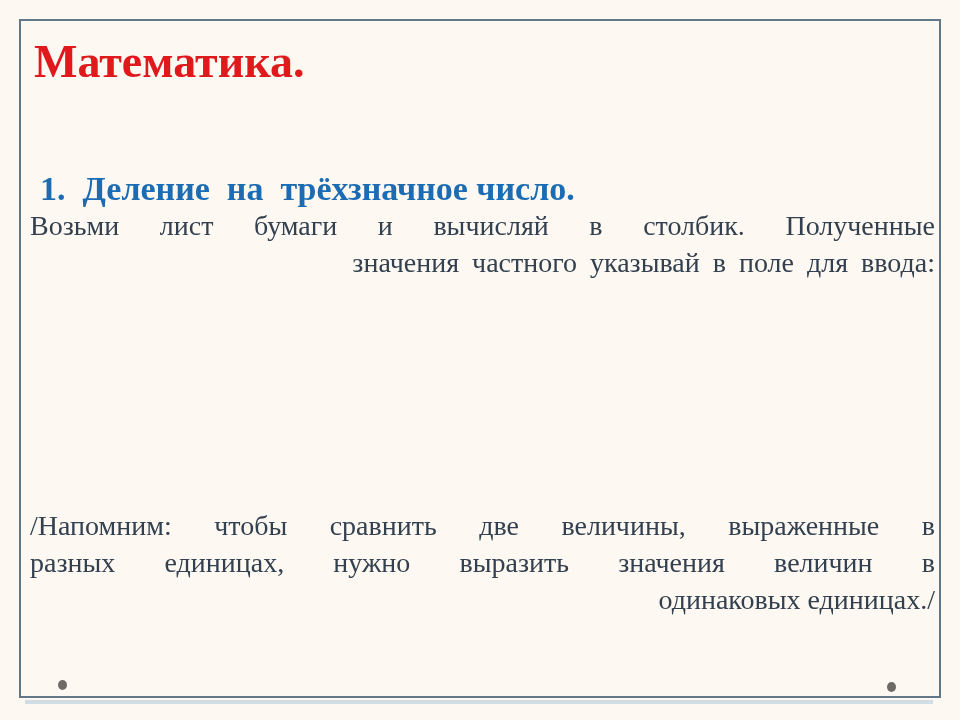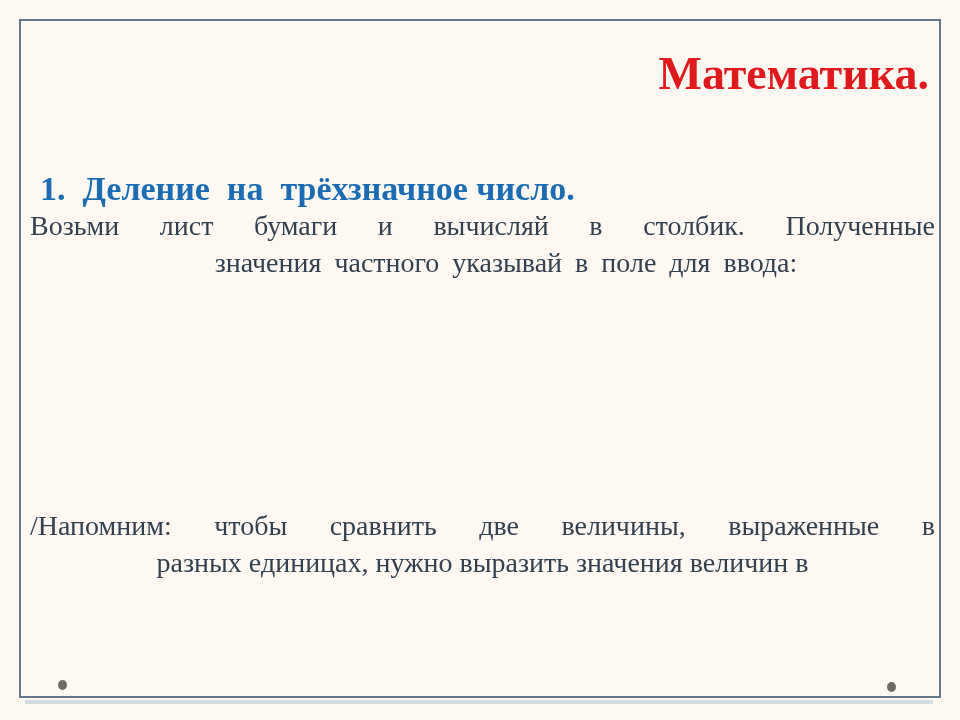--- a/index.html
+++ b/index.html
@@ -27,22 +27,22 @@
     top: 700px;
     width: 908px;
     height: 4px;
     background: var(--shadow, #d2dce3);
   }
   .title {
     position: absolute;
     left: 30px;
     right: 15px;
     top: 30px;
-    margin: 16px;
-    text-align: right;
+    margin: 4px;
+    text-align: left;
     font-size: 46px;
     line-height: 55px;
     font-weight: 700;
     color: var(--title, #e0191d);
   }
   .heading {
     position: absolute;
     left: 30px;
     right: 25px;
     margin: 10px;
@@ -58,21 +58,21 @@
     position: absolute;
     left: 30px;
     width: 905px;
     margin: 0;
     font-size: 28px;
     line-height: 37px;
     color: var(--body, #33404f);
   }
   .para-1 { top: 207px; }
   .para-2 { top: 507px; }
-  .para .line { text-align: center; }
+  .para .line { text-align: right; }
   .para .line:not(:last-child) { text-align-last: justify; }
   .para-1 .line:last-child { word-spacing: 6px; margin-left: 47px; }
   .dot {
     position: absolute;
     width: 9px;
     height: 10px;
     border-radius: 50%;
     background: var(--dot, #6f6a66);
   }
   .dot-left  { left: 58px; top: 680px; }
@@ -91,17 +91,18 @@
 
   <div class="para para-1">
     <div class="line">Возьми лист бумаги и вычисляй в столбик. Полученные</div>
     <div class="line">значения частного указывай в поле для ввода:</div>
   </div>
 
 
   <div class="para para-2">
     <div class="line">/Напомним: чтобы сравнить две величины, выраженные в</div>
     <div class="line">разных единицах, нужно выразить значения величин в</div>
+    <div class="line">одинаковых единицах./</div>
   </div>
 
   <span class="dot dot-left"></span>
   <span class="dot dot-right"></span>
 </div>
 
 </body></html>

